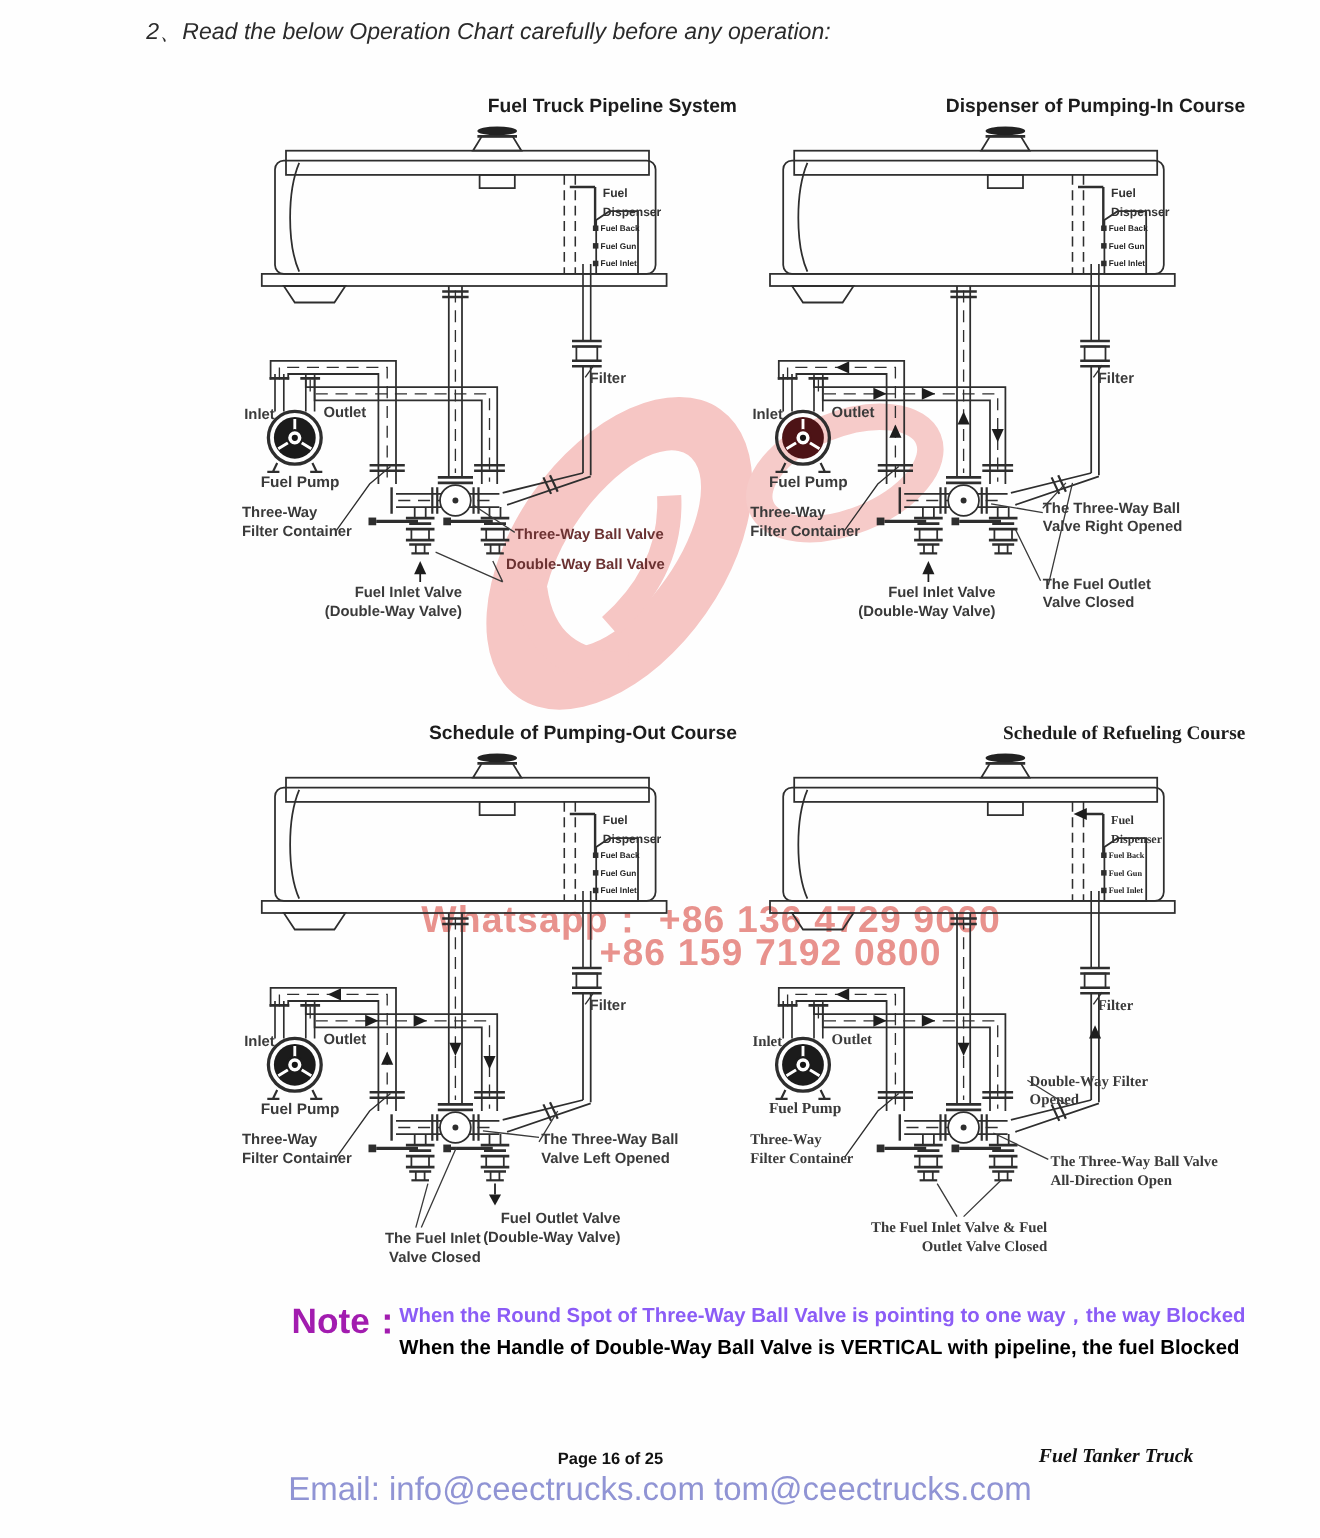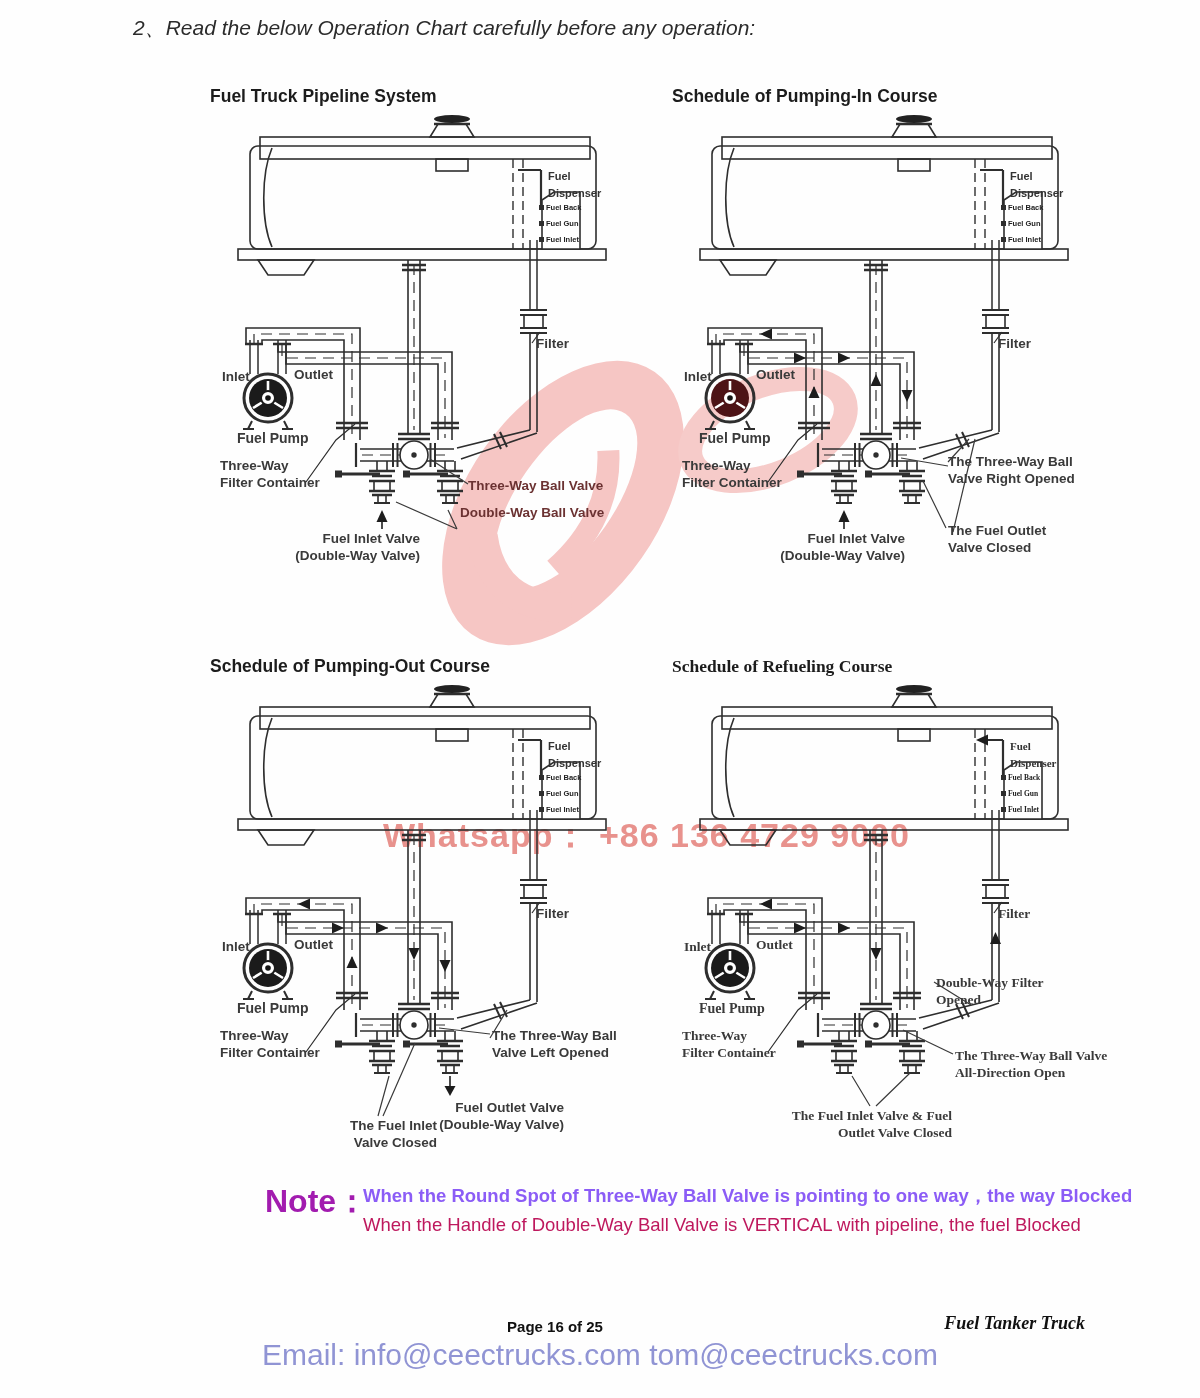--- a/index.html
+++ b/index.html
@@ -8,31 +8,31 @@
   
   .wm{position:absolute;z-index:0;}
   .wm-brand{left:252px;top:690px;font-size:82px;font-weight:bold;letter-spacing:6px;
             color:#d7d7d7;white-space:nowrap;}
   .wm-wa1{left:383px;top:813px;font-size:34px;font-weight:bold;color:#e8928d;letter-spacing:1px;white-space:nowrap;}
   .wm-wa2{left:545px;top:847px;font-size:34px;font-weight:bold;color:#e8928d;letter-spacing:1px;white-space:nowrap;}
   
   .hdr{position:absolute;left:133px;top:14px;font-size:21px;font-style:italic;color:#2b2b2b;z-index:3;}
   .note-label{position:absolute;left:265px;top:1180px;font-size:32px;font-weight:bold;color:#a21caf;}
   .note-l1{position:absolute;left:363px;top:1183px;font-size:18.5px;font-weight:bold;color:#8b5cf6;white-space:nowrap;}
-  .note-l2{position:absolute;left:363px;top:1214px;font-size:18.5px;font-weight:normal;color:#be185d;white-space:nowrap;}
+  .note-l2{position:absolute;left:363px;top:1214px;font-size:18.5px;font-weight:bold;color:#000000;white-space:nowrap;}
   .foot-page{position:absolute;left:0;top:1318px;width:1110px;text-align:center;font-size:15px;font-weight:bold;color:#111;z-index:3;}
   .foot-doc{position:absolute;right:115px;top:1313px;font-size:18px;font-style:italic;font-weight:bold;
             font-family:"Liberation Serif",serif;color:#111;z-index:3;}
   .foot-email{position:absolute;left:0;top:1338px;width:1200px;text-align:center;font-size:30px;
               color:#9094d4;z-index:3;white-space:nowrap;}
   
   .quad{position:absolute;width:460px;height:510px;z-index:2;}
   .quad.tl{left:210px;top:82px;}  .quad.tr{left:672px;top:82px;}
   .quad.bl{left:210px;top:652px;} .quad.br{left:672px;top:652px;font-family:Liberation Serif, serif;}
-  .q-title{position:absolute;left:0;right:0;top:4px;text-align:left;font-size:17.5px;
+  .q-title{position:absolute;left:0;right:0;top:4px;text-align:right;font-size:17.5px;
            font-weight:bold;color:#1c1c1c;z-index:2;}
   .quad svg.rig{position:absolute;left:0;top:0;color:#1b1b1b;}
   .quad.tr svg.rig{color:#4d1316;}
   .lbl{position:absolute;font-weight:bold;font-size:13.5px;color:#3a3a3a;line-height:1.25;white-space:nowrap;z-index:2;}
   .lbl.ctr{text-align:right;white-space:normal;}
   .lbl.maroon{color:#6b3232;}
   .lbl.pump{font-size:14px;}
   .lbl.disp{font-size:11px;color:#333;line-height:1.55;margin-left:16px;}
   .lbl.port{font-size:7.5px;color:#222;}
   .ld{stroke:#3a3a3a;stroke-width:1.2;fill:none;}
@@ -130,20 +130,21 @@
       <path d="M 118 238 Q 168 292 232 246" stroke="#f6c6c4" stroke-width="30" fill="none"></path>
       <path d="M 172 96 Q 214 150 196 224" stroke="#f6c6c4" stroke-width="22" fill="none"></path>
     </g>
   </svg>
   <svg class="swoosh2" width="200" height="140" viewBox="0 0 200 140">
     <g transform="rotate(-22 100 70)">
       <ellipse cx="100" cy="70" rx="82" ry="44" stroke="#f6cbc9" stroke-width="24" fill="none"></ellipse>
     </g>
   </svg>
   <div class="wm wm-wa1">Whatsapp：  +86 136 4729 9000</div>
+  <div class="wm wm-wa2">+86 159 7192 0800</div>
 
   <div class="hdr">2、Read the below Operation Chart carefully before any operation:</div>
 
   <div class="quad tl">
     <div class="q-title">Fuel Truck Pipeline System</div>
     <svg class="rig" width="460" height="510" viewBox="0 0 460 510">
       <use href="#rig"></use>
       <path class="ld" d="M 220 377 L 258 402"></path>
       <path class="ld" d="M 247 447 L 186 420 M 247 447 L 238 428"></path>
       <path class="flow" d="M 172 447 V 438"></path>
@@ -166,21 +167,21 @@
     <div class="lbl port" style="left:336px;top:153px">Fuel Inlet</div>
     <div class="lbl maroon" style="left:258px;top:396px">Three-Way Ball Valve</div>
     <div class="lbl maroon" style="left:250px;top:423px">Double-Way Ball Valve</div>
     <div class="lbl ctr" style="left:85px;top:449px;width:125px">
       <div>Fuel Inlet Valve</div>
       <div>(Double-Way Valve)</div>
     </div>
   </div>
 
   <div class="quad tr">
-    <div class="q-title">Schedule of Pumping-In Course</div>
+    <div class="q-title">Dispenser of Pumping-In Course</div>
     <svg class="rig" width="460" height="510" viewBox="0 0 460 510">
       <use href="#rig"></use>
       <path class="ld" d="M 276 380 L 297 357 M 276 384 L 229 376"></path>
       <path class="ld" d="M 274 446 L 251 399 M 281 450 L 303 357"></path>
       <path class="flow" d="M 172 447 V 438"></path>
       <polygon class="arr" points="172,428 166.5,440 177.5,440"></polygon>
       <polygon class="arr" points="88,252 100,246.5 100,257.5"></polygon>
       <polygon class="arr" points="134,276 122,270.5 122,281.5"></polygon>
       <polygon class="arr" points="178,276 166,270.5 166,281.5"></polygon>
       <polygon class="arr" points="142,304 136.5,316 147.5,316"></polygon>

